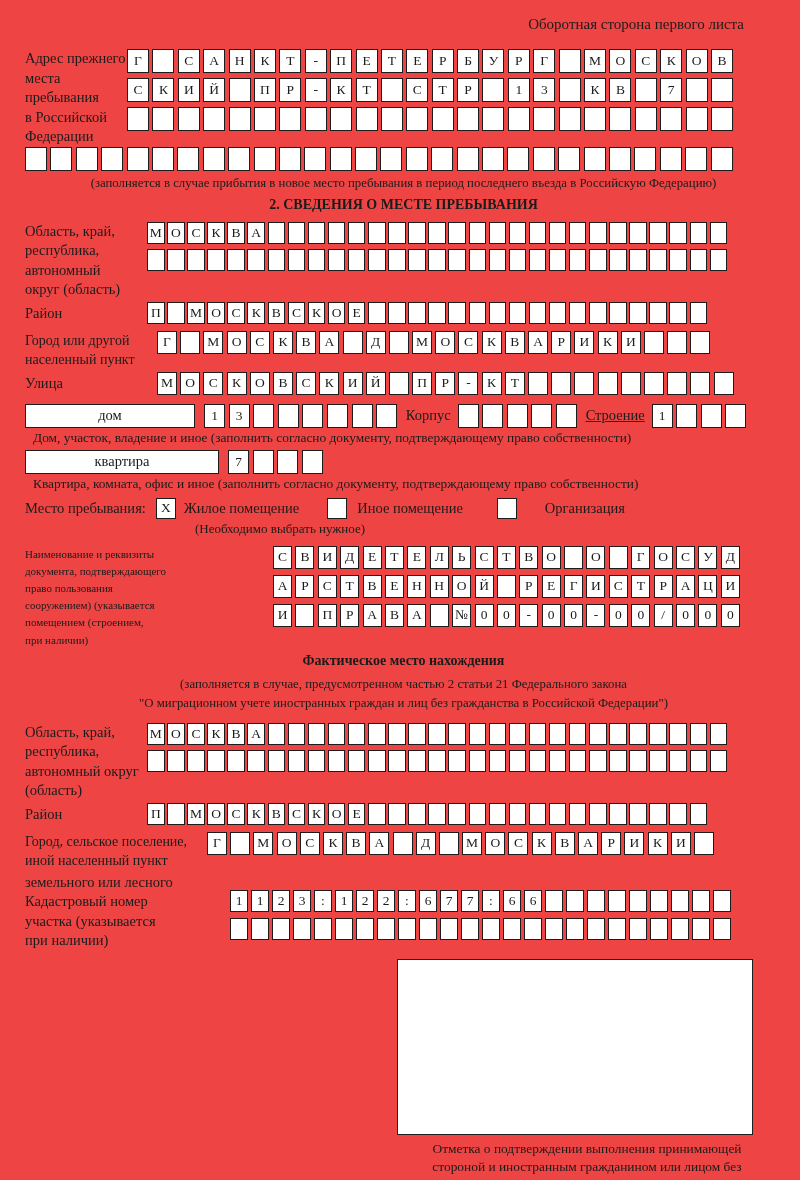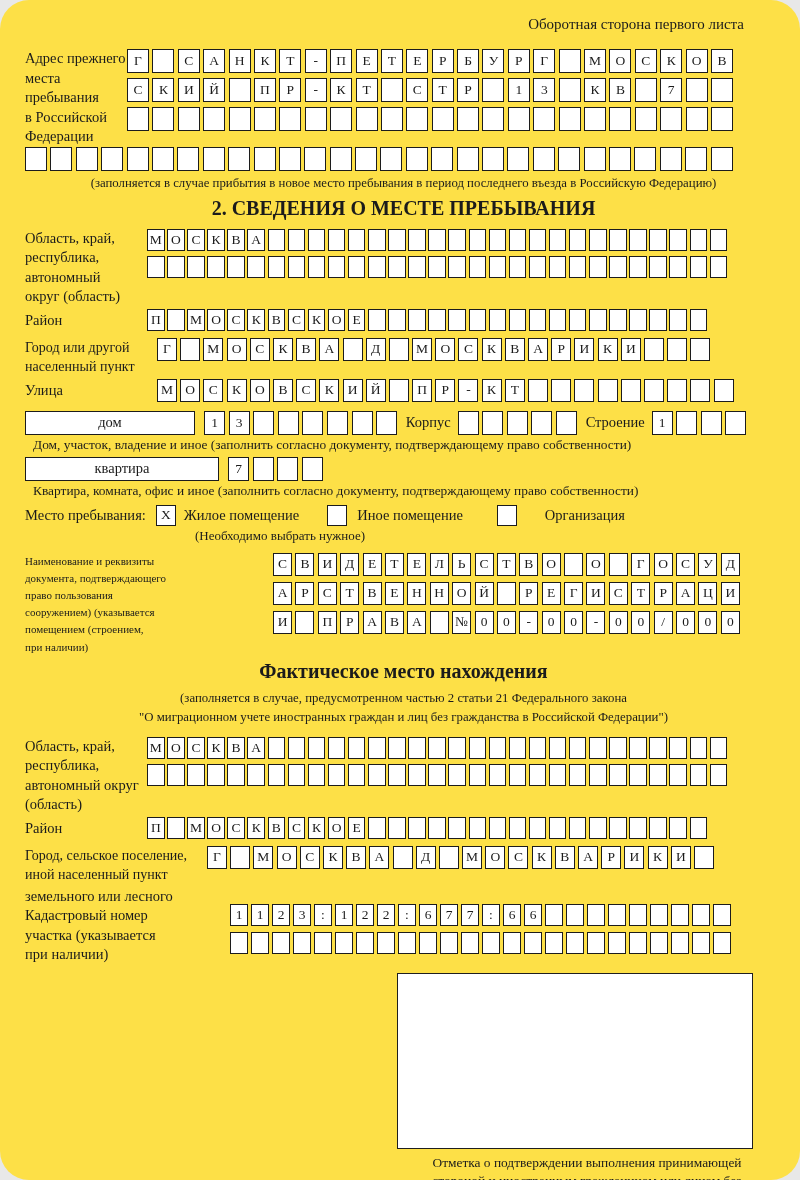--- a/index.html
+++ b/index.html
@@ -1,41 +1,40 @@
 <!DOCTYPE html>
 <html><head>
 <meta charset="utf-8">
 <style>
   html,body{margin:0;padding:0;background:#e8e8e8;}
   .page{
     width:800px;height:1180px;box-sizing:border-box;margin:0 auto;
-    background:#fde047;color:#1b1b1b;position:relative;overflow:hidden;
+    background:#ef4444;color:#1b1b1b;position:relative;overflow:hidden;
     font-family:"Liberation Serif","DejaVu Serif",serif;
     padding:16px 18px 8px 25px;
-    border-radius:29px;
   }
   .header-note{text-align:right;font-size:15px;padding-right:38px;margin-bottom:16px;}
   .flexline{display:flex;align-items:flex-start;}
   .lbl{font-size:14.5px;line-height:19.5px;flex-shrink:0;}
   .lbl1{font-size:14.5px;flex-shrink:0;padding-top:3px;}
   .rowscol{display:flex;flex-direction:column;}
   .cells{display:flex;margin-bottom:5px;}
   .cell{
     border:1.6px solid #1c1c1c;display:inline-flex;align-items:center;justify-content:center;
     font-size:13.5px;flex-shrink:0;background:#fff;
   }
   .c-lg .cell{width:20px;height:22px;margin-right:3.4px;}
   .c-lg2 .cell{width:18px;height:21px;margin-right:3.2px;}
   .c-md .cell{width:15.5px;height:20px;margin-right:2.6px;}
   .c-doc .cell{width:17px;height:21px;margin-right:3.4px;}
   .c-dom .cell{width:19px;height:22px;margin-right:3.6px;}
   .c-kad .cell{width:16px;height:20px;margin-right:3px;}
   .caption-center{text-align:center;font-size:12.8px;margin:2px 0 6px 0;}
   .caption-left{font-size:13.4px;margin:0 0 4px 8px;}
-  .h-bold{text-align:center;font-weight:bold;font-size:20px;margin:2px 0 9px 0;}
+  .h-bold{text-align:center;font-weight:bold;font-size:14px;margin:2px 0 9px 0;}
   .named-box{
     border:1.6px solid #1c1c1c;display:inline-flex;align-items:center;justify-content:center;
     font-size:14.5px;height:22px;flex-shrink:0;background:#fff;
   }
   .dom-box{width:168px;margin-right:9px;}
   .kv-box{width:192px;margin-right:9px;}
   .inline-lbl{font-size:14.5px;padding-top:3px;flex-shrink:0;}
   .chk{
     border:1.6px solid #1c1c1c;width:18px;height:19px;display:inline-flex;
     align-items:center;justify-content:center;font-size:13.5px;flex-shrink:0;background:#fff;
@@ -363,21 +362,21 @@
         <span class="cell"></span>
       </span>
     <span class="inline-lbl" style="margin:0 7px 0 5px;padding-top:0;">Корпус</span>
     <span class="cells c-dom" style="margin-bottom:0;">
         <span class="cell"></span>
         <span class="cell"></span>
         <span class="cell"></span>
         <span class="cell"></span>
         <span class="cell"></span>
       </span>
-    <span class="inline-lbl" style="margin:0 7px 0 5px;padding-top:0;">Строение</span>
+    <span class="inline-lbl" style="margin:0 7px 0 5px;padding-top:0;text-decoration:underline;">Строение</span>
     <span class="cells c-dom" style="margin-bottom:0;">
         <span class="cell">1</span>
         <span class="cell"></span>
         <span class="cell"></span>
         <span class="cell"></span>
       </span>
   </div>
   <div class="caption-left">Дом, участок, владение и иное (заполнить согласно документу, подтверждающему право собственности)</div>
 
   <div class="flexline mb2" style="align-items:center;">

